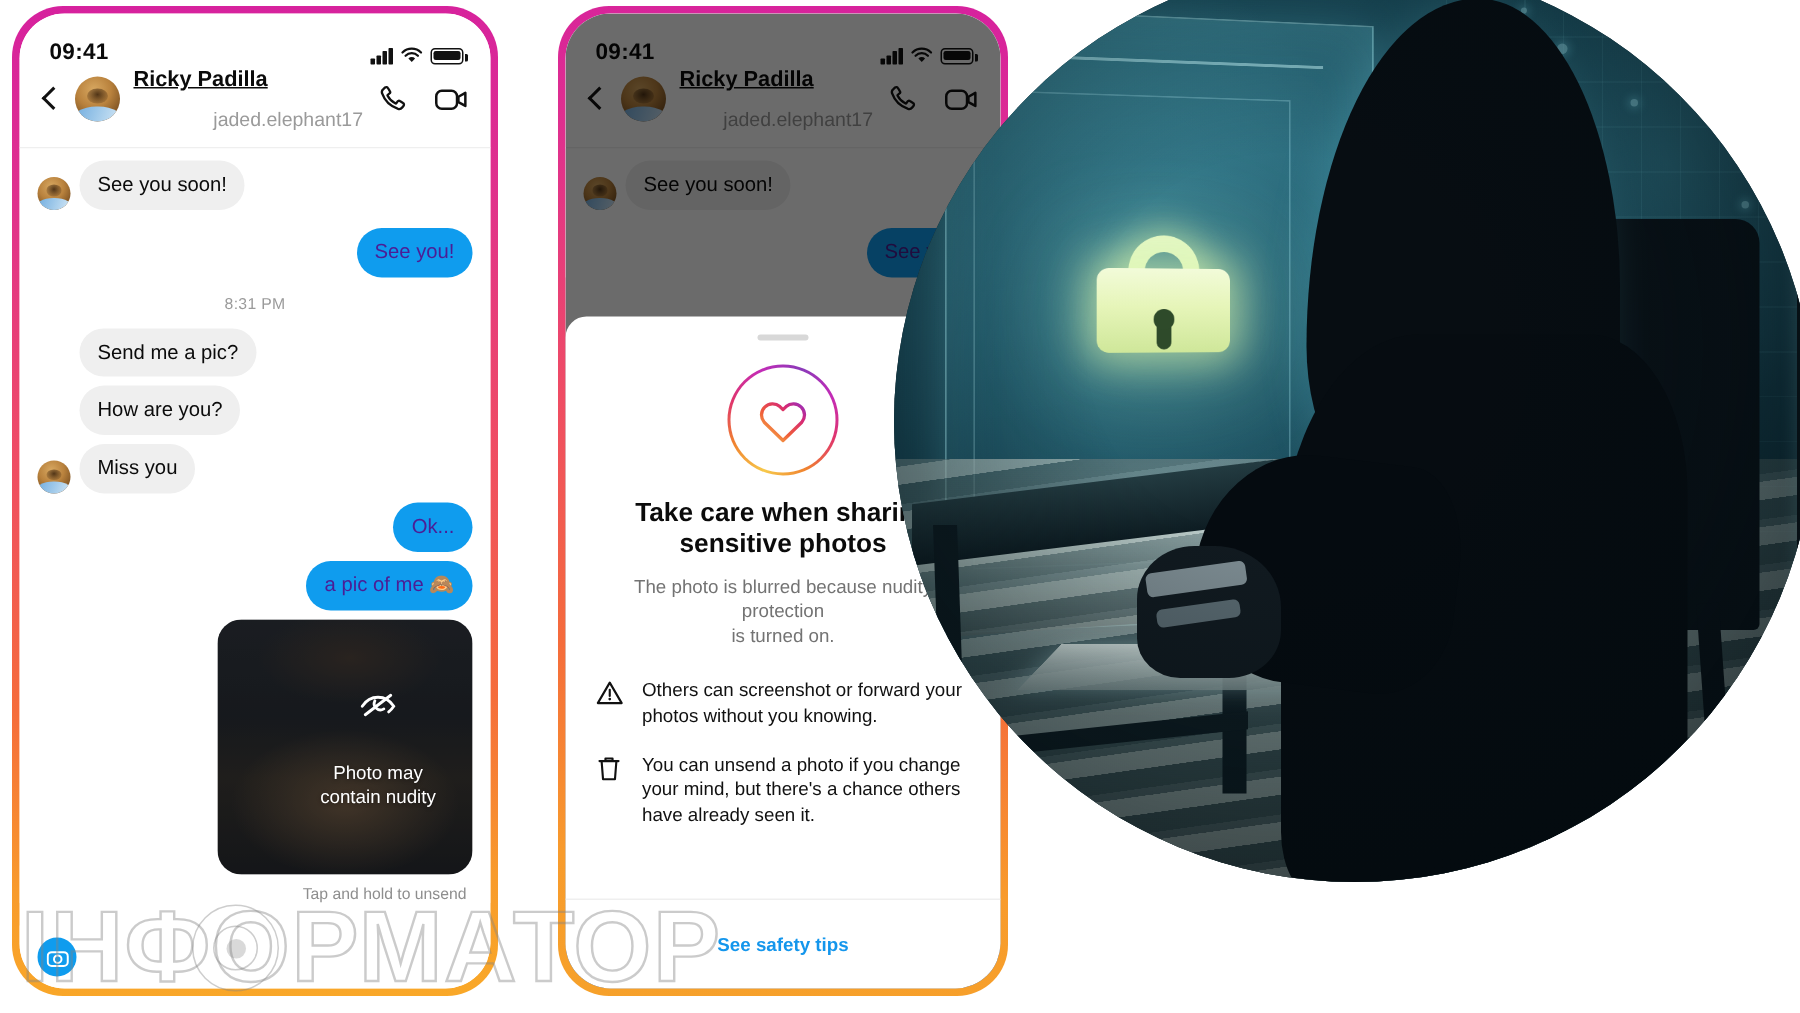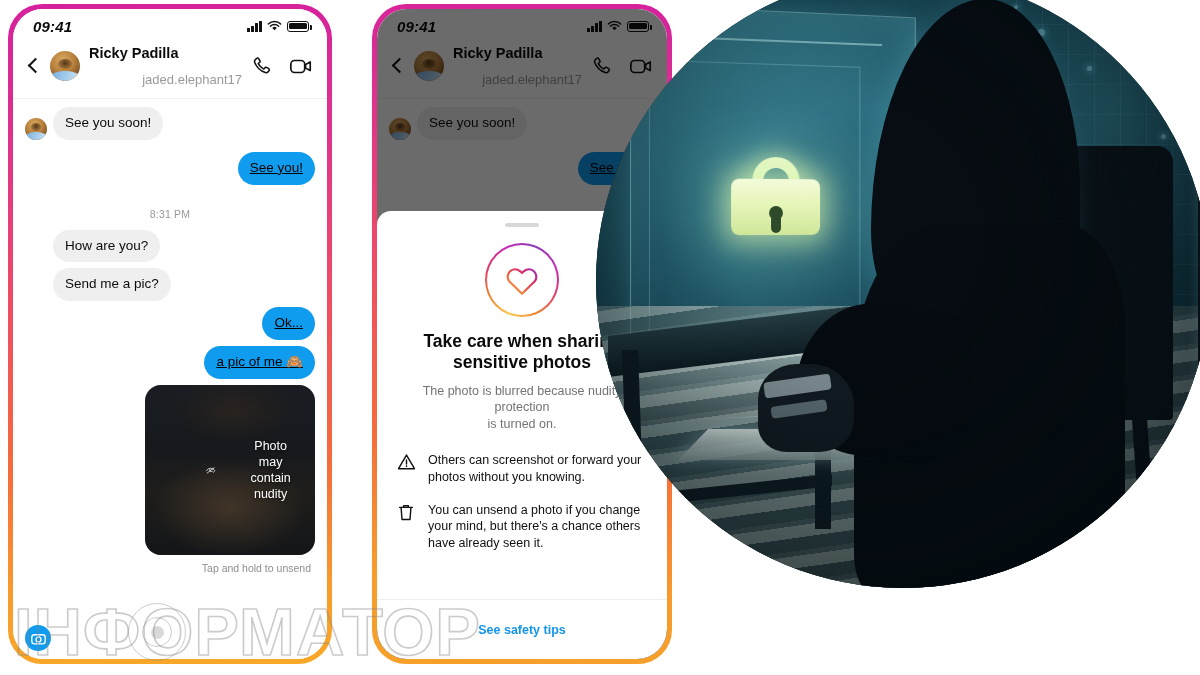--- a/index.html
+++ b/index.html
@@ -39,24 +39,23 @@
   }
   #phone2 {
     left: 372px; top: 4px;
     width: 300px; height: 660px;
     background: linear-gradient(186deg, #d6219e 0%, #e0318c 18%, #ef4c64 42%, #f56C3b 66%, #f89b2c 86%, #f6a12a 100%);
   }
 
   
   .statusbar {
     height: 34px;
-    display: flex; align-items: center; justify-content: space-between;
+    display: flex; align-items: flex-end; justify-content: space-between;
     padding: 0 18px 0 20px;
     background: #fff;
-    font-style: italic;
   }
   .status-time { font-size: 15px; font-weight: bold; color: #0b0b0b; letter-spacing: .2px; }
   .status-icons { display: flex; align-items: center; gap: 5px; }
   .bars { display: flex; align-items: flex-end; gap: 1.5px; height: 11px; }
   .bars i { display: block; width: 2.6px; background: #111; border-radius: .5px; }
   .bars i:nth-child(1){height:4px} .bars i:nth-child(2){height:6px}
   .bars i:nth-child(3){height:8.5px} .bars i:nth-child(4){height:11px}
   .batt { width: 22px; height: 11px; border: 1.5px solid #111; border-radius: 3px; position: relative; }
   .batt::after{content:"";position:absolute;right:-3.5px;top:3px;width:2px;height:5px;background:#111;border-radius:0 1px 1px 0}
   .batt i { position:absolute; left:1.3px; top:1.3px; bottom:1.3px; right:1.3px; background:#111; border-radius:1.5px; }
@@ -89,61 +88,61 @@
     border-radius: 48% 48% 0 0 / 70% 70% 0 0;
   }
   .avatar::after{
     content:""; position:absolute; left:26%; top:26%;
     width: 46%; height: 34%;
     background: radial-gradient(ellipse at 50% 40%, rgba(60,35,12,.85) 0%, rgba(120,80,35,.35) 75%, transparent 100%);
     border-radius: 50%;
   }
   .avatar.small { width: 22px; height: 22px; }
   .hdr-names { flex: 1 1 auto; min-width: 0; line-height: 1.12; }
-  .hdr-name { font-size: 14.5px; font-weight: bold; color: #0b0b0b; }
+  .hdr-name { font-size: 14.5px; font-weight: bold; color: #0b0b0b; text-decoration: underline; }
   .hdr-handle { font-size: 13px; color: #9a9a9a; margin-top: 12px; text-align: right; }
   .hdr-actions { display: flex; align-items: center; gap: 16px; flex: 0 0 auto; }
   .icon-svg { display: block; }
 
   
   .msgs { position: relative; background: #fff; padding: 8px 12px 0 12px; }
   .row { display: flex; align-items: flex-end; gap: 6px; margin-bottom: 6px; }
   .row.out { justify-content: flex-end; }
   .spacer { width: 22px; flex: 0 0 auto; }
   .bub {
     max-width: 74%;
     padding: 8px 12px;
     border-radius: 18px;
     font-size: 13.5px;
     line-height: 1.25;
     word-wrap: break-word;
   }
   .bub.in { background: #efefef; color: #0b0b0b; }
-  .bub.out { background: #0f9cee; color: #000000; text-decoration: underline; }
-  .tstamp { text-align: center; font-size: 10.5px; color: #9a9a9a; margin: 23px 0 10px; letter-spacing: .2px; }
+  .bub.out { background: #0f9cee; color: #4c1d95; }
+  .tstamp { text-align: center; font-size: 10.5px; color: #9a9a9a; margin: 12px 0 10px; letter-spacing: .2px; }
 
   
   .photo-wrap { display: flex; flex-direction: column; align-items: flex-end; margin-top: 2px; }
   .photo-card {
     width: 170px; height: 170px;
     border-radius: 16px;
     position: relative;
     overflow: hidden;
     background:
       radial-gradient(ellipse 52% 26% at 52% 15%, rgba(60,48,40,.95) 0%, rgba(28,28,32,.0) 70%),
       radial-gradient(ellipse 62% 40% at 50% 72%, rgba(122,92,62,.70) 0%, rgba(30,28,30,0) 72%),
       linear-gradient(180deg,#23262b 0%, #1c1f24 38%, #2b2722 62%, #191a1d 100%);
   }
   .photo-card::before{
     content:""; position:absolute; inset:0;
     background: rgba(14,15,18,.38);
   }
   .photo-overlay {
     position: absolute; inset: 0;
-    display: flex; flex-direction: row;
+    display: flex; flex-direction: column;
     align-items: center; justify-content: center;
     gap: 26px; padding: 0 16px; margin-left: 44px;
   }
   .photo-label {
     color: #fff; font-size: 12.5px; text-align: center; line-height: 1.3;
     text-shadow: 0 1px 3px rgba(0,0,0,.45);
   }
   .unsend-hint { font-size: 10.5px; color: #8e8e8e; margin: 7px 4px 0 0; }
 
   
@@ -449,25 +448,29 @@
           <div class="bub in">See you soon!</div>
         </div>
         <div class="row out" style="margin-top:12px">
           <div class="bub out">See you!</div>
         </div>
 
         <div class="tstamp">8:31 PM</div>
 
         <div class="row in">
           <span class="spacer"></span>
-          <div class="bub in">How are you?</div>
+          <div class="bub in">Send me a pic?</div>
         </div>
         <div class="row in">
           <span class="spacer"></span>
-          <div class="bub in">Send me a pic?</div>
+          <div class="bub in">How are you?</div>
+        </div>
+        <div class="row in">
+          <span class="avatar small"></span>
+          <div class="bub in">Miss you</div>
         </div>
 
         <div class="row out" style="">
           <div class="bub out">Ok...</div>
         </div>
         <div class="row out">
           <div class="bub out">a pic of me 🙈</div>
         </div>
 
         <div class="photo-wrap">

